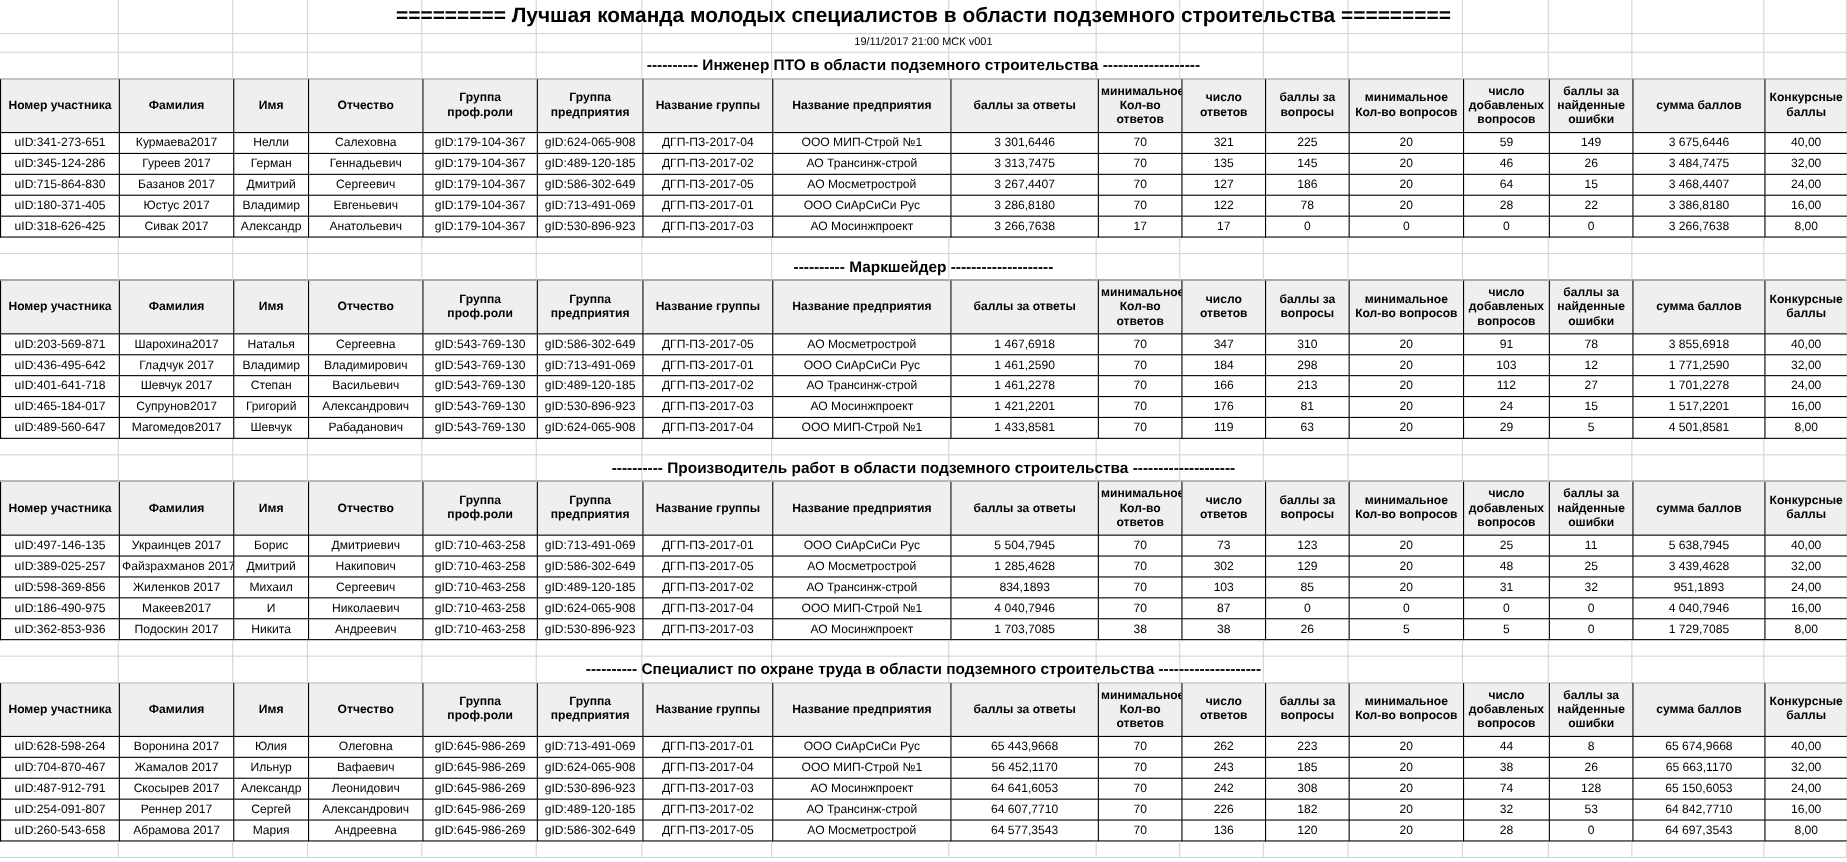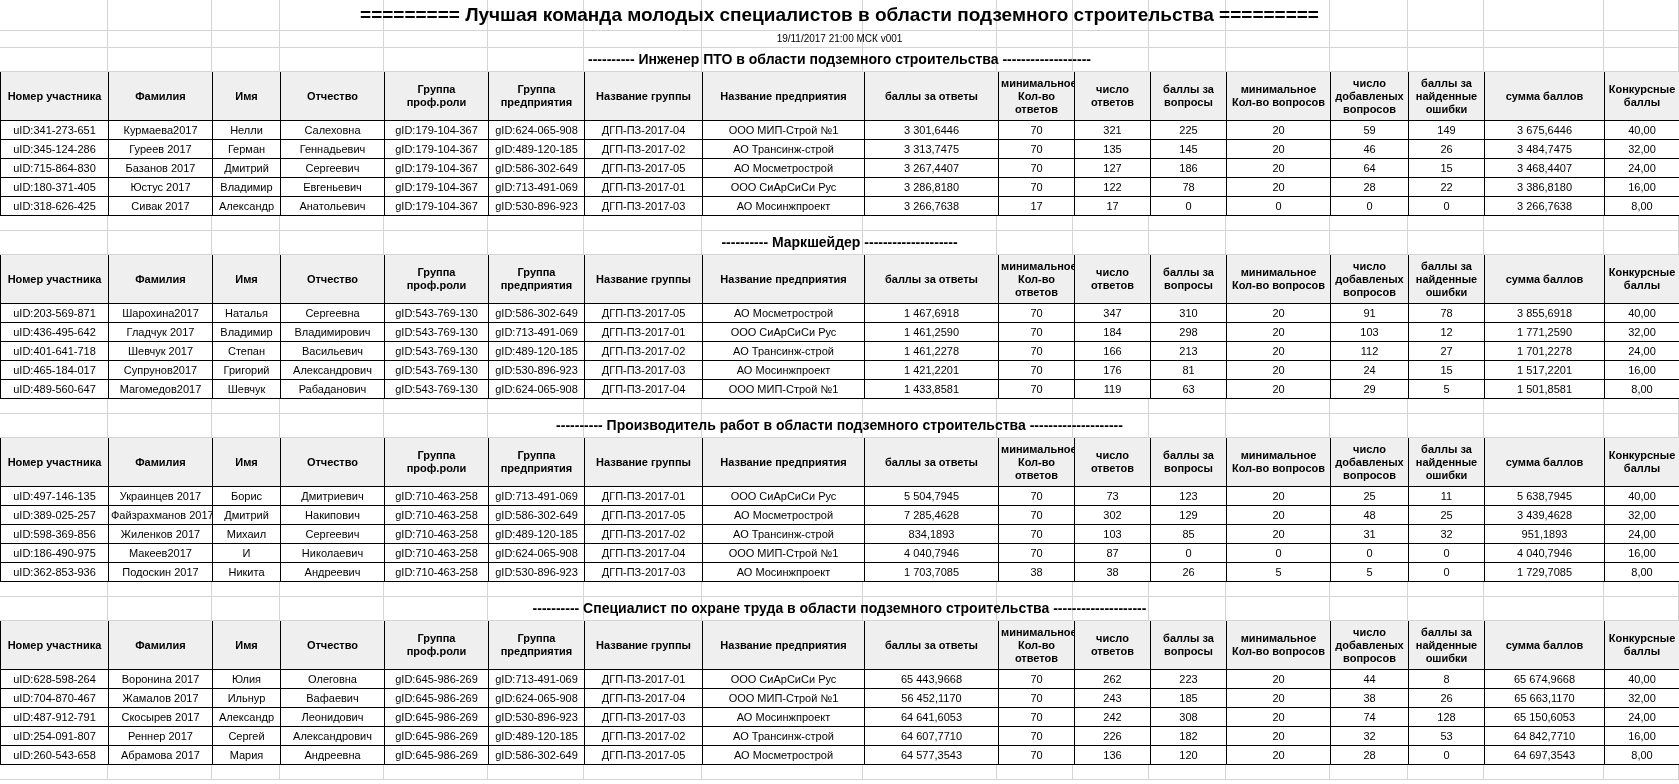--- a/index.html
+++ b/index.html
@@ -512,21 +512,21 @@
             <td>gID:624-065-908</td>
             <td>ДГП-ПЗ-2017-04</td>
             <td>ООО МИП-Строй №1</td>
             <td class="num">1 433,8581</td>
             <td class="num">70</td>
             <td class="num">119</td>
             <td class="num">63</td>
             <td class="num">20</td>
             <td class="num">29</td>
             <td class="num">5</td>
-            <td class="num">1 501,8581</td>
+            <td class="num">4 501,8581</td>
             <td class="num">8,00</td>
           </tr>
         </tbody>
       </table>
       <div class="spacer-row">
         <div class="grid-strip">
           <span style="width: 108px;"></span>
           <span style="width: 104px;"></span>
           <span style="width: 68px;"></span>
           <span style="width: 104px;"></span>
@@ -630,21 +630,21 @@
           </tr>
           <tr>
             <td>uID:389-025-257</td>
             <td>Файзрахманов 2017</td>
             <td>Дмитрий</td>
             <td>Накипович</td>
             <td>gID:710-463-258</td>
             <td>gID:586-302-649</td>
             <td>ДГП-ПЗ-2017-05</td>
             <td>АО Мосметрострой</td>
-            <td class="num">7 285,4628</td>
+            <td class="num">1 285,4628</td>
             <td class="num">70</td>
             <td class="num">302</td>
             <td class="num">129</td>
             <td class="num">20</td>
             <td class="num">48</td>
             <td class="num">25</td>
             <td class="num">3 439,4628</td>
             <td class="num">32,00</td>
           </tr>
           <tr>

